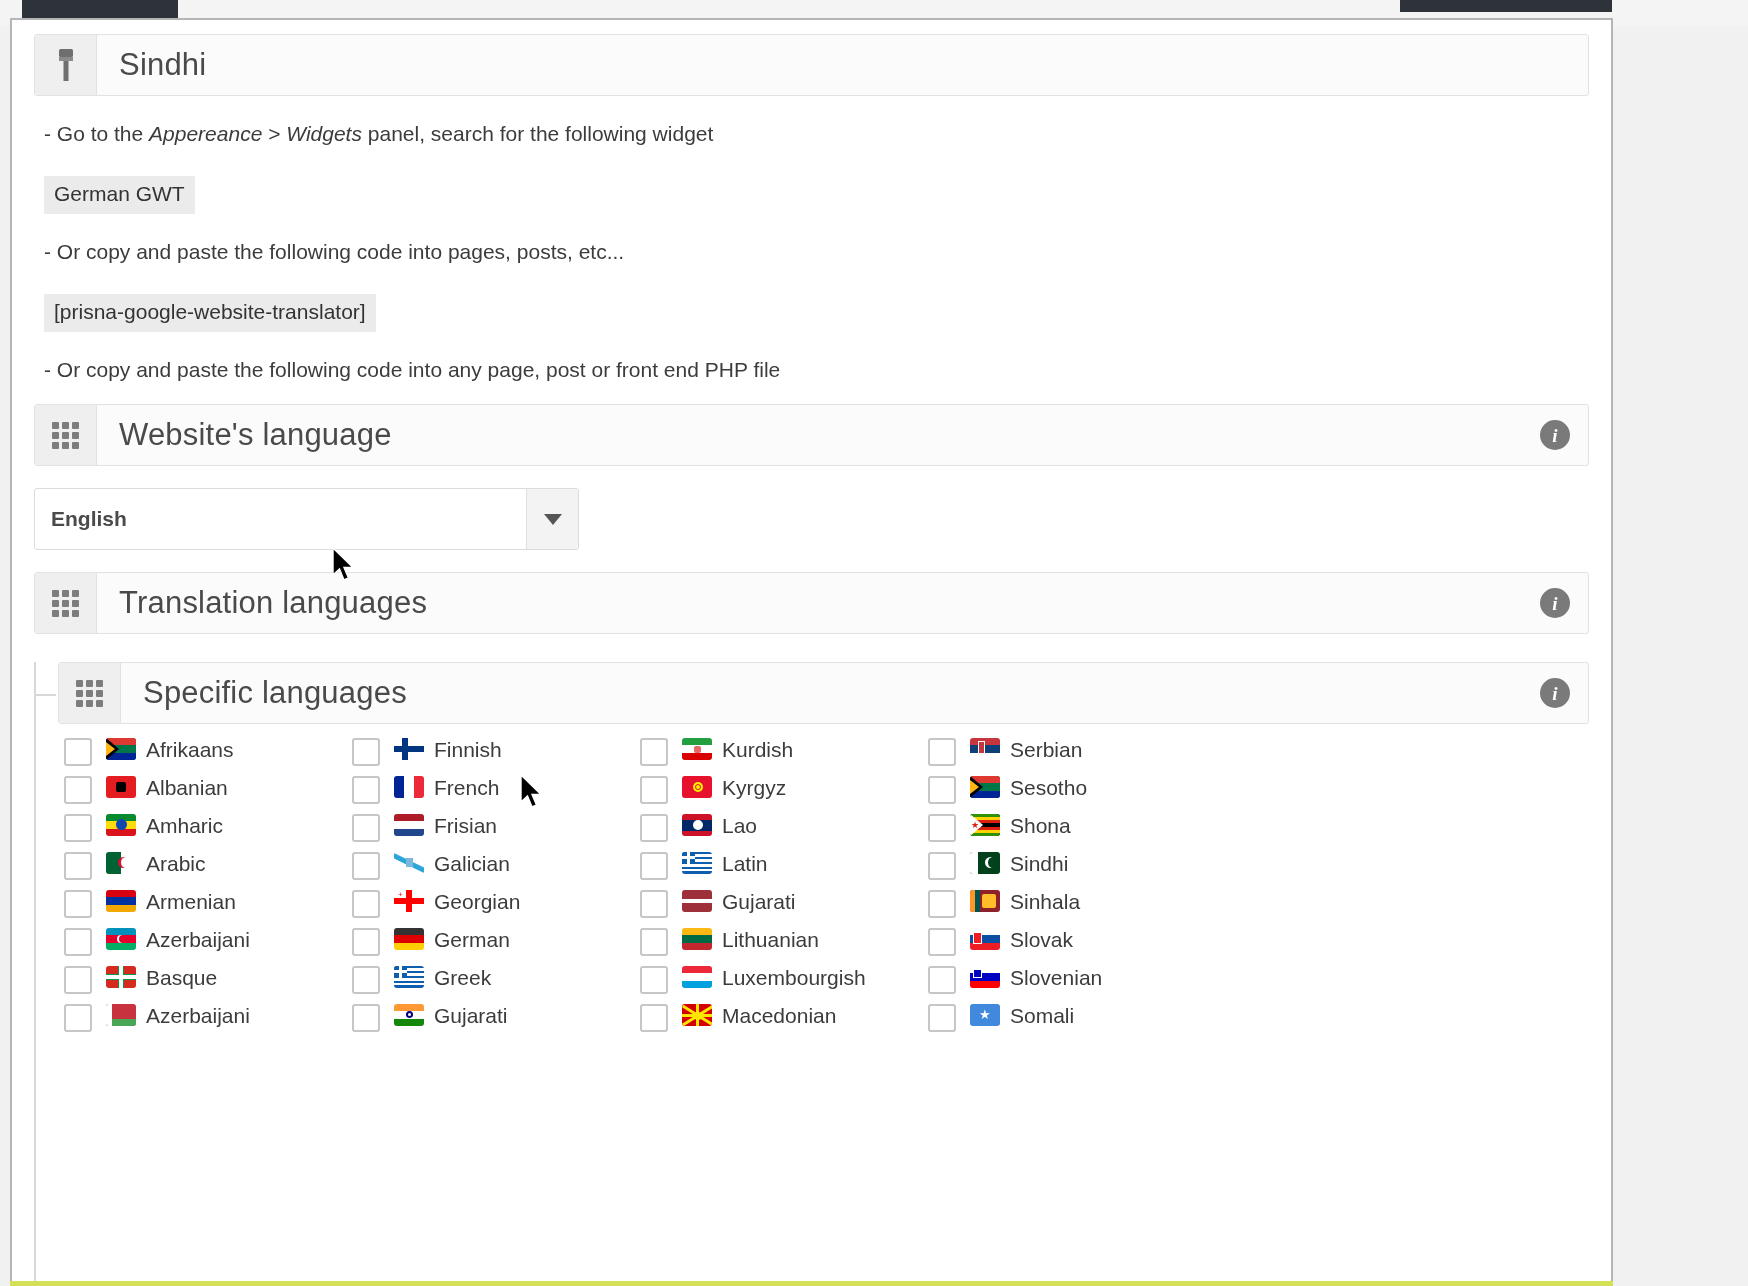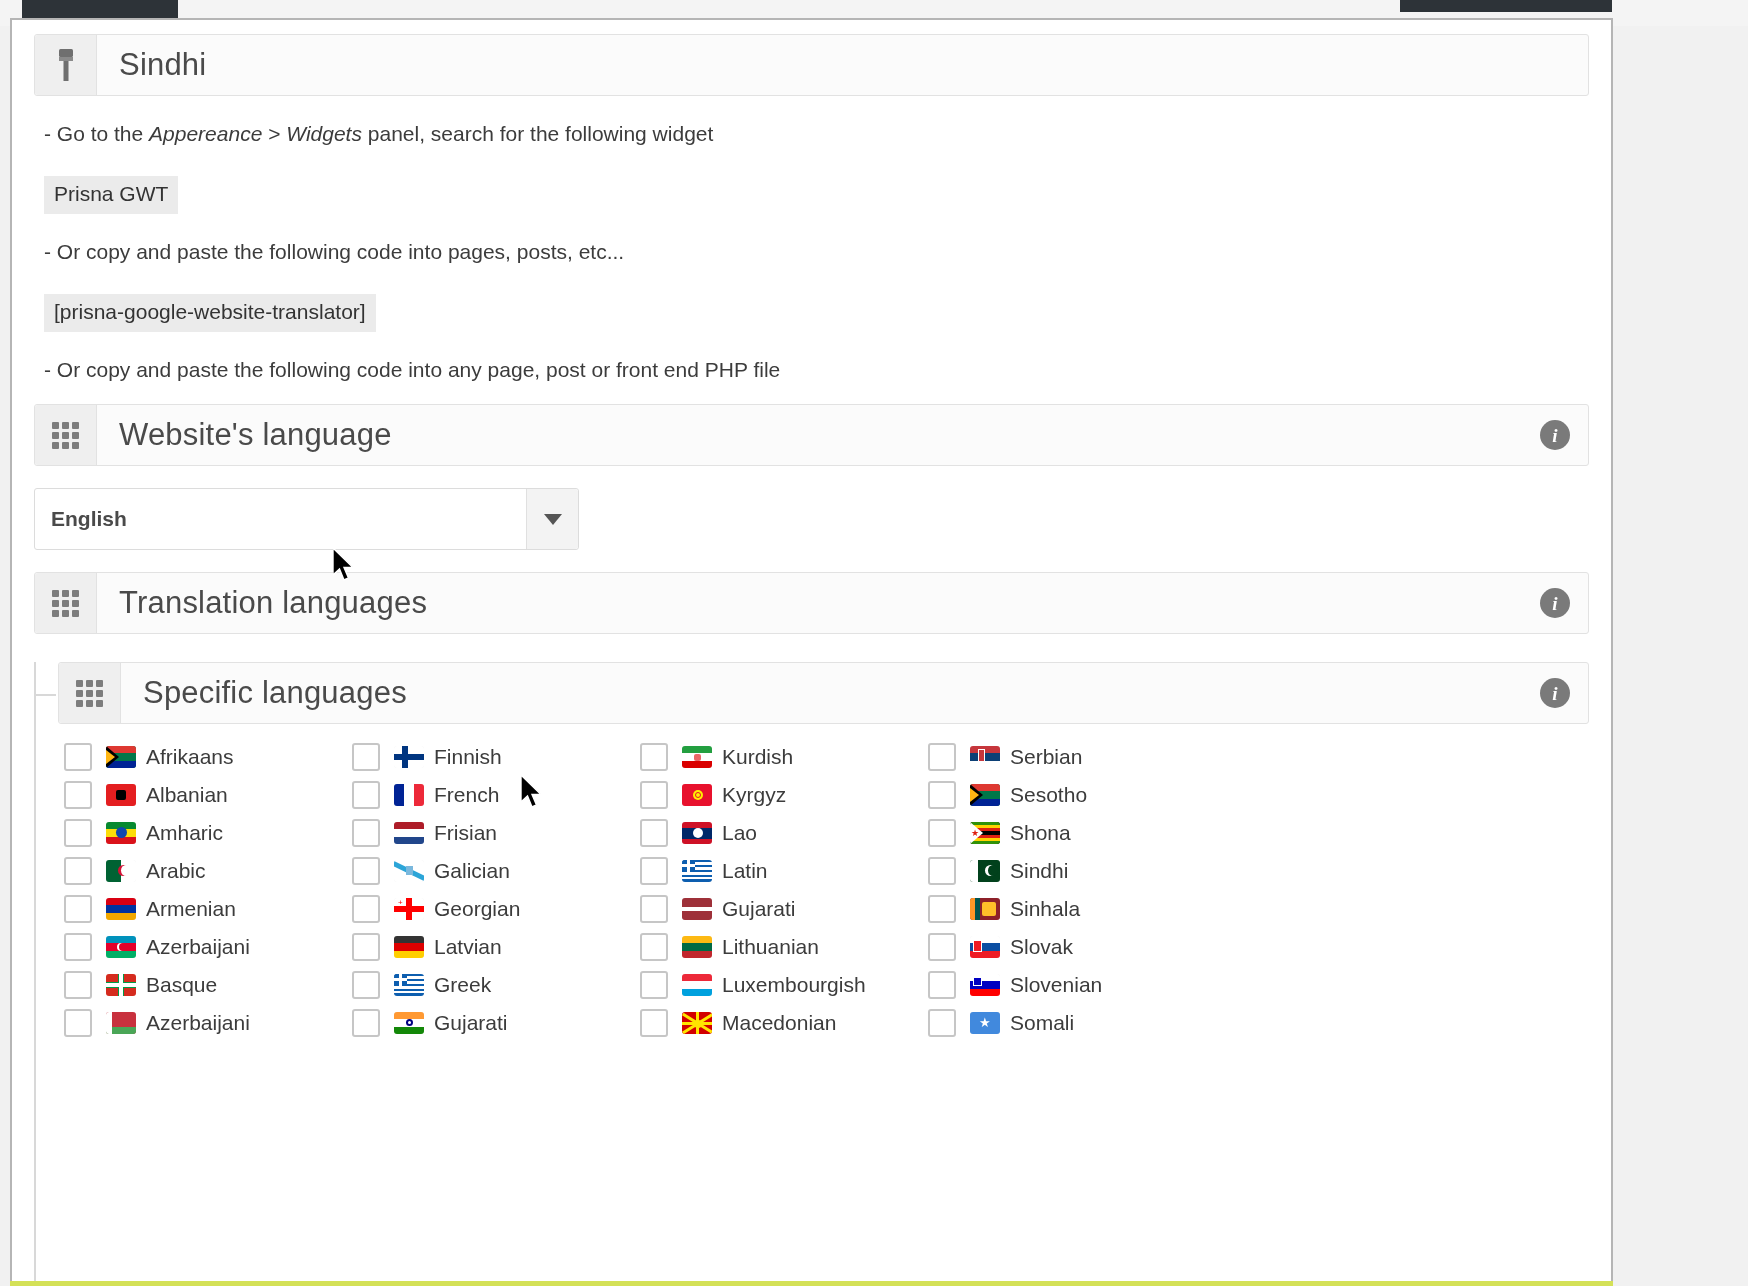--- a/index.html
+++ b/index.html
@@ -197,21 +197,21 @@
   
   #lang-grid {
     margin: 14px 0 0 0;
     padding-left: 6px;
     display: grid;
     grid-template-columns: 288px 288px 288px 288px;
     column-gap: 0;
     row-gap: 0;
   }
   .lang-item {
-    display: flex; align-items: center;
+    display: flex; 
     height: 38px;
   }
   .lang-item .box { width: 28px; height: 28px; flex: 0 0 28px; }
   .flag {
     width: 30px; height: 22px;
     margin-left: 14px;
     border-radius: 3px;
     position: relative;
     overflow: hidden;
     flex: 0 0 30px;
@@ -257,21 +257,21 @@
       </svg>
     </div>
     <div class="title">Sindhi</div>
   </div>
 
   <div class="para">
     <span>- Go to the </span><em>Appereance</em><span> &gt; </span><em>Widgets</em><span> panel, search for the following widget</span>
   </div>
 
   <div style="margin-top:8px">
-    <span class="code">Prisna GWT</span>
+    <span class="code">German GWT</span>
   </div>
 
   <div class="para">- Or copy and paste the following code into pages, posts, etc...</div>
 
   <div style="margin-top:8px">
     <span class="code">[prisna-google-website-translator]</span>
   </div>
 
   <div class="para">- Or copy and paste the following code into any page, post or front end PHP file</div>
 
@@ -566,21 +566,21 @@
           </span>
           <span class="name">Azerbaijani</span>
         </div>
         <div class="lang-item">
           <span class="box"></span>
           <span class="flag">
             <span class="h3" style="top:0%;height:33.333333333333336%;background:#333"></span>
             <span class="h3" style="top:33.333333333333336%;height:33.333333333333336%;background:#dd0000"></span>
             <span class="h3" style="top:66.66666666666667%;height:33.333333333333336%;background:#ffce00"></span>
           </span>
-          <span class="name">Latvian</span>
+          <span class="name">German</span>
         </div>
         <div class="lang-item">
           <span class="box"></span>
           <span class="flag">
             <span class="h3" style="top:0%;height:33.333333333333336%;background:#fdb913"></span>
             <span class="h3" style="top:33.333333333333336%;height:33.333333333333336%;background:#006a44"></span>
             <span class="h3" style="top:66.66666666666667%;height:33.333333333333336%;background:#c1272d"></span>
           </span>
           <span class="name">Lithuanian</span>
         </div>

